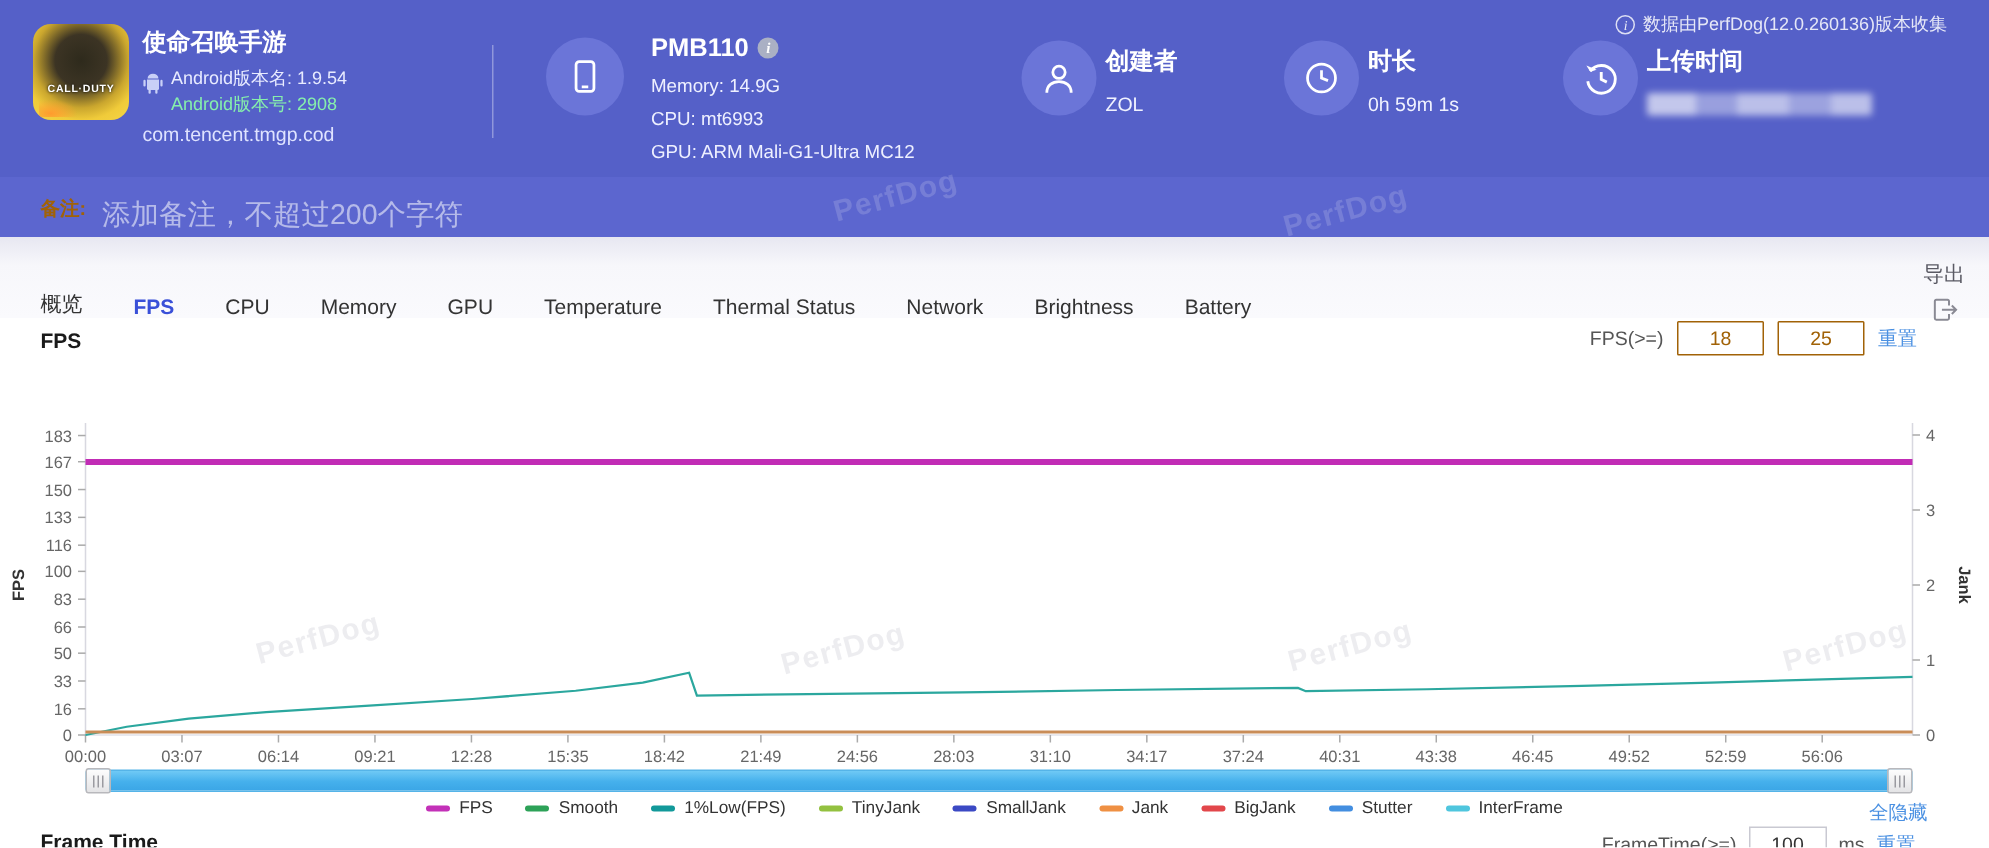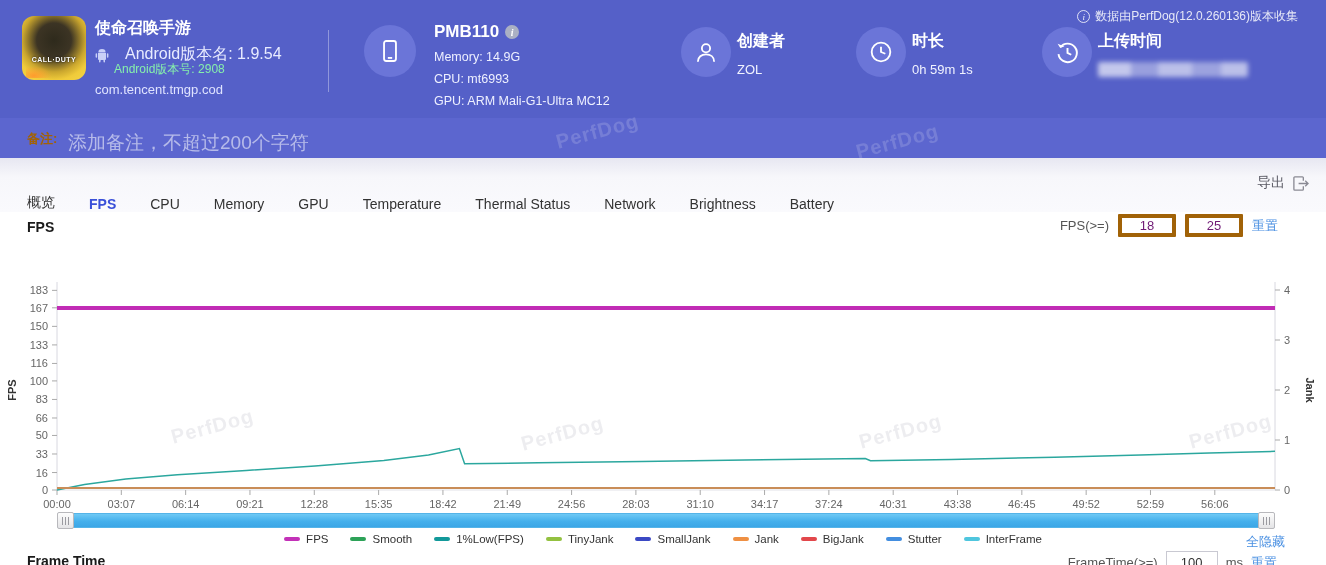--- a/index.html
+++ b/index.html
@@ -17,21 +17,21 @@
     font-style:italic; font-family:"Liberation Serif",serif; }
   .app-icon { position:absolute; left:22px; top:16px; width:64px; height:64px; border-radius:12px;
     background:radial-gradient(circle at 50% 38%, #2e2a1c 0%, #3c3424 34%, #caa62e 62%, #f0cb3a 78%, #f4d545 100%);
     overflow:hidden; }
   .app-icon .cod-band { position:absolute; left:0; right:0; top:40px; text-align:center;
     font-size:7px; font-weight:bold; color:#fff; letter-spacing:.5px; text-shadow:0 0 2px #000; }
   .app-icon .cod-flame { position:absolute; left:4px; bottom:2px; width:26px; height:12px;
     background:radial-gradient(ellipse at 30% 80%, #ff9b2e 0%, rgba(255,155,46,0) 70%); }
   .app-name { position:absolute; left:95px; top:18px; font-size:16px; font-weight:bold; color:#fff; }
   .android-icon { position:absolute; left:95px; top:48px; }
-  .app-ver1 { position:absolute; left:114px; top:44px; font-size:16px; color:#e8ebff;margin-left:11px; }
+  .app-ver1 { position:absolute; left:114px; top:44px; font-size:12px; color:#e8ebff; }
   .app-ver2 { position:absolute; left:114px; top:61px; font-size:12px; color:#86efac; }
   .app-pkg  { position:absolute; left:95px; top:82px; font-size:13px; color:#dfe3ff; }
   .vdiv { position:absolute; left:328px; top:30px; width:1px; height:62px; background:rgba(255,255,255,.35); }
   .hcircle { position:absolute; width:52px; height:52px; border-radius:50%; background:#6b75d8;
     display:flex; align-items:center; justify-content:center; }
   .dev-name { position:absolute; left:434px; top:22px; font-size:17px; font-weight:bold; color:#fff;
     display:flex; align-items:center; gap:6px; }
   .dev-info-i { display:inline-flex; width:14px; height:14px; border-radius:50%; background:#aab0c4;
     color:#fff; font-size:10px; font-style:italic; align-items:center; justify-content:center;
     font-family:"Liberation Serif",serif; font-weight:bold; }
@@ -44,28 +44,28 @@
   .note-label { position:absolute; left:27px; top:130px; font-size:13px; font-weight:bold; color:#a16207; z-index:3;}
   .note-placeholder { position:absolute; left:68px; top:130px; font-size:19px; color:rgba(255,255,255,.55); z-index:3;}
 
   
   .tabbar { position:absolute; left:0; top:158px; width:1326px; height:54px;
     background:linear-gradient(180deg,#e7e7f1 0%, #f7f7fb 35%, #fafafd 100%); }
   .tab-items { position:absolute; left:10px; top:0; height:54px; display:flex; align-items:flex-end; }
   .tab { padding:0 17px; font-size:14px; color:#333; cursor:pointer; }
   .tab.active { color:#3a50d8; font-weight:bold; }
   .export-btn { position:absolute; right:16px; top:16px; display:flex; align-items:center; gap:6px;
-    font-size:14px; color:#5a5a64; cursor:pointer; }
+    font-size:14px; color:#5a5a64; cursor:pointer;flex-direction:column; }
 
   
   .sec-title { position:absolute; left:27px; top:219px; font-size:14px; font-weight:bold; color:#1a1a1a; }
   .threshold { position:absolute; top:214px; right:48px; display:flex; align-items:center; gap:9px;
     font-size:13px; color:#555; }
-  .threshold input { width:58px; height:23px; border:4px solid #a16207; border-radius:1px;
-    text-align:center; font-size:13px; color:#701a75; font-family:inherit; }
+  .threshold input { width:58px; height:23px; border:1px solid #a16207; border-radius:1px;
+    text-align:center; font-size:13px; color:#a16207; font-family:inherit; }
   .link { color:#4a90e2; font-size:13px; text-decoration:none; cursor:pointer; }
   .label-bar { position:absolute; left:57px; top:248px; width:1218px; height:21px; background:#ee5b6c;
     color:#fff; font-size:13px; display:flex; align-items:center; justify-content:center; }
   #chart-svg { position:absolute; left:0; top:270px; }
   #chart-svg text.tick { font-size:11px; fill:#666; font-family:"Liberation Sans",sans-serif; }
   #chart-svg text.axis-title { font-size:11px; font-weight:bold; fill:#333; }
 
   
   .range-bar { position:absolute; left:57px; top:512px; width:1218px; height:17px; }
   .range-track { position:absolute; left:0; top:1px; right:0; height:15px; border-radius:2px;

